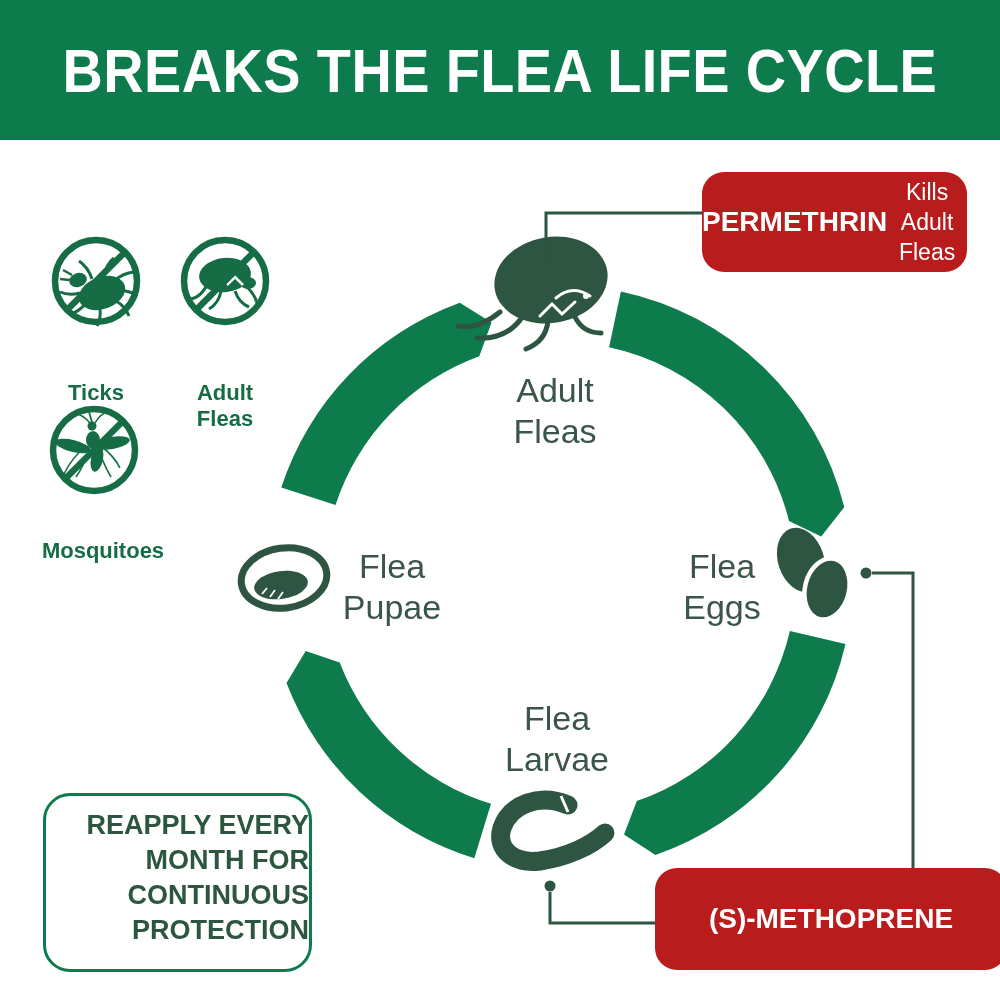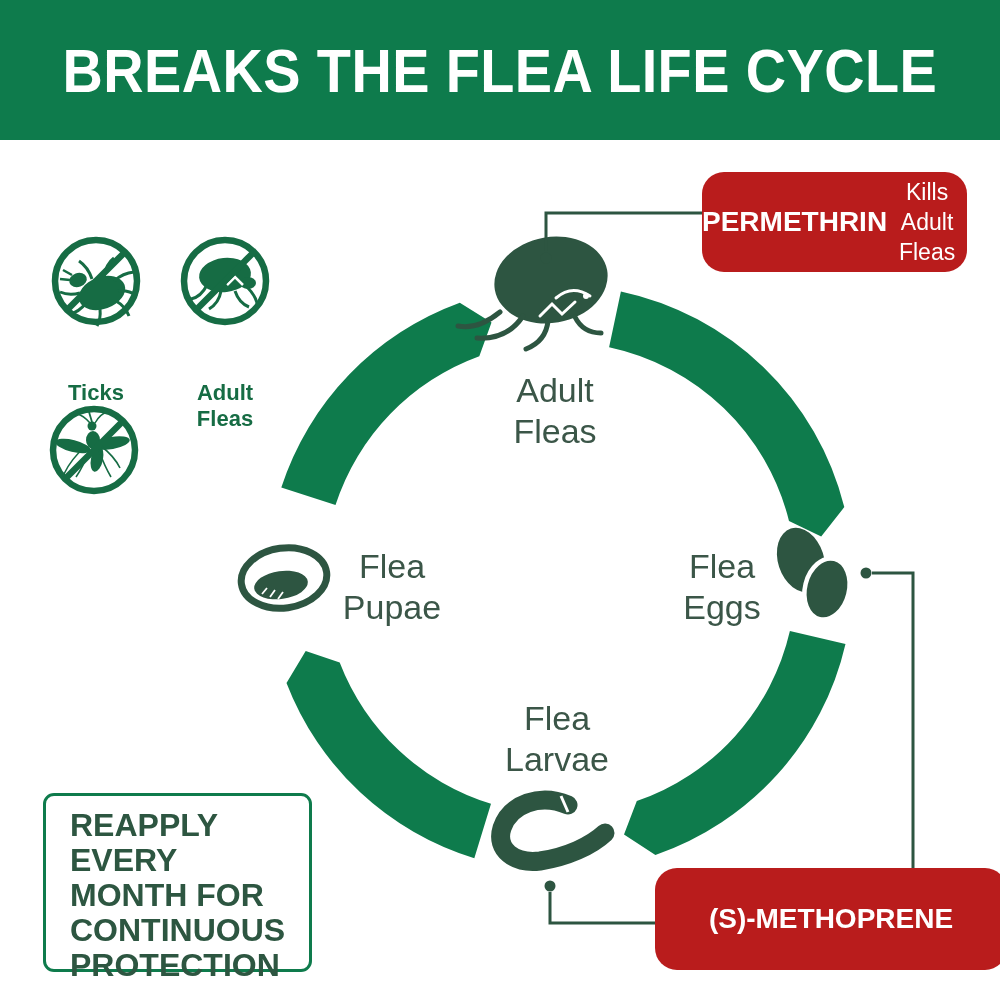--- a/index.html
+++ b/index.html
@@ -40,23 +40,23 @@
     text-align:center;
   }
   .callout .title{font-weight:bold;font-size:28px;line-height:34px;}
   .callout .subtitle{font-size:23px;line-height:30px;}
   .callout1{left:702px;top:172px;width:265px;height:100px;}
   .callout2{left:655px;top:868px;width:352px;height:102px;}
 
   
   .note{
     left:43px;top:793px;width:269px;height:179px;box-sizing:border-box;
-    border:3.5px solid #0e7b4c;border-radius:11px;background:#ffffff;
+    border:3.5px solid #0e7b4c;border-radius:27px;background:#ffffff;
     padding:12px 0 0 24px;
-    font-size:32px;font-weight:bold;line-height:35px;color:#2d5641;
+    font-size:27px;font-weight:bold;line-height:35px;color:#2d5641;text-align:right;
   }
 
   svg{display:block;}
   .art{left:0;top:0;}
 </style>
 </head>
 <body>
 
 <div class="canvas">
 
@@ -97,20 +97,21 @@
       <path stroke-width="1.8" d="M46 20 l-3 -10"></path>
       <ellipse cx="47" cy="38" rx="7" ry="9" fill="#166c44" stroke="none"></ellipse>
       <ellipse cx="51" cy="57" rx="6" ry="13" fill="#166c44" stroke="none" transform="rotate(12 51 57)"></ellipse>
       <ellipse cx="27" cy="44" rx="18" ry="6" fill="#166c44" stroke="none" transform="rotate(14 27 44)"></ellipse>
       <ellipse cx="66" cy="41" rx="18" ry="6" fill="#166c44" stroke="none" transform="rotate(-10 66 41)"></ellipse>
       <path stroke-width="1.6" d="M39 45 q-14 12 -21 27 M43 49 q-6 16 -13 26 M53 49 q6 16 12 26 M55 44 q13 10 19 22"></path>
       <circle cx="48" cy="48" r="41" stroke-width="6.5"></circle>
       <line x1="77" y1="19" x2="19" y2="77" stroke-width="6.5"></line>
     </g>
   </svg>
+  <div class="abs kr-label" style="left:23px;top:506px;width:160px">Mosquitoes</div>
 
   <svg class="abs art" width="1000" height="1001" viewBox="0 0 1000 1001">
 
     <g fill="#0e7b4c">
       <path d="M 620.9 291.4 A 293 293 0 0 1 844.3 507.1 L 821.2 536.6 L 789.0 520.9 A 236 236 0 0 0 609.1 347.2 Z"></path>
       <path d="M 845.5 643.9 A 293 293 0 0 1 655.4 855.0 L 624.0 834.6 L 636.8 801.1 A 236 236 0 0 0 789.9 631.1 Z"></path>
       <path d="M 474.3 858.2 A 293 293 0 0 1 286.5 683.0 L 305.7 650.9 L 339.7 662.6 A 236 236 0 0 0 491.0 803.7 Z"></path>
       <path d="M 281.3 487.5 A 293 293 0 0 1 459.8 302.7 L 491.5 322.5 L 479.3 356.2 A 236 236 0 0 0 335.5 505.1 Z"></path>
     </g>
 

